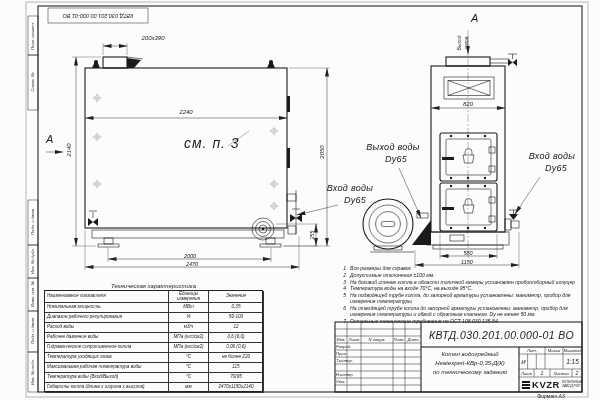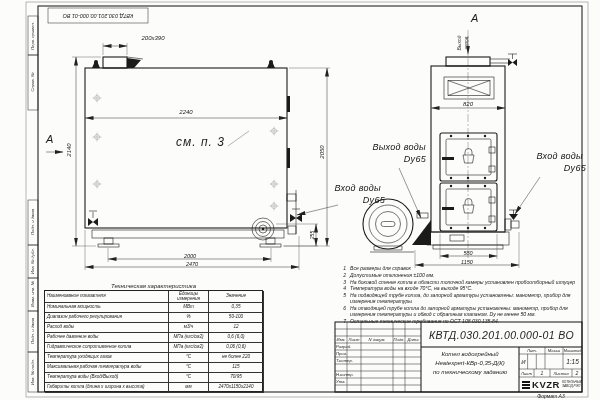--- a/index.html
+++ b/index.html
@@ -7,21 +7,21 @@
          font-family:"Liberation Sans","DejaVu Sans",sans-serif;font-style:italic;color:#1c1c1c;}
   #lineart{position:absolute;left:0;top:0;z-index:1;}
   .abs{position:absolute;z-index:2;}
   .ctr{text-align:center;}
   .vl{position:absolute;z-index:2;width:60px;height:10px;line-height:10px;text-align:center;
       transform:rotate(-90deg);font-size:4.2px;color:#333;}
   .vdim{position:absolute;z-index:2;width:40px;height:8px;line-height:8px;text-align:center;
       transform:rotate(-90deg);font-size:6px;color:#222;}
   .r180{transform:rotate(180deg);}
   .dimtx{font-size:6px;color:#222;}
-  .lbl{font-size:9px;color:#161616;letter-spacing:.3px;text-align:right;}
+  .lbl{font-size:9px;color:#161616;letter-spacing:.3px;}
   
   #ttable{position:absolute;left:44px;top:290px;width:219px;height:102px;z-index:2;
       display:grid;grid-template-columns:124px 40px 55px;grid-template-rows:12px repeat(9,10px);
       border:1px solid #222;box-sizing:border-box;}
   #ttable div{border-right:.5px solid #333;border-bottom:.5px solid #333;box-sizing:border-box;
       font-size:4.6px;line-height:1.05;display:flex;align-items:center;overflow:hidden;}
   #ttable div.nm{padding-left:2px;}
   #ttable div.cc{justify-content:center;text-align:center;}
   
   #notes{position:absolute;left:340px;top:265px;width:241px;z-index:2;font-size:5.1px;line-height:1.22;}
@@ -289,21 +289,21 @@
   <div class="vl" style="left:3px;top:217px;">Подп. и дата</div>
   <div class="vl" style="left:3px;top:256px;">Инв. № дубл.</div>
   <div class="vl" style="left:3px;top:289px;">Взам. инв. №</div>
   <div class="vl" style="left:3px;top:326px;">Подп. и дата</div>
   <div class="vl" style="left:3px;top:367px;">Инв. № подл.</div>
 
   <div class="abs ctr r180" style="left:48px;top:8px;width:100px;height:15px;line-height:15px;font-size:5.5px;">КВТД.030.201.00.000-01 ВО</div>
 
   <div class="abs ctr dimtx" style="left:131px;top:35px;width:44px;">200х390</div>
   <div class="abs ctr dimtx" style="left:166px;top:109px;width:40px;">2240</div>
-  <div class="abs" style="left:176px;top:135px;font-size:12px;letter-spacing:1px;">см. п. 3</div>
+  <div class="abs" style="left:184px;top:135px;font-size:14px;letter-spacing:1px;">см. п. 3</div>
   <div class="abs" style="left:46px;top:133px;font-size:11px;">А</div>
   <div class="vdim" style="left:49px;top:146px;">2140</div>
   <div class="abs ctr" style="left:170px;top:252.5px;width:40px;font-size:5.5px;">2000</div>
   <div class="abs ctr" style="left:172px;top:260.5px;width:40px;font-size:5.5px;">2470</div>
   <div class="vdim" style="left:292px;top:231px;font-size:5px;">255</div>
   <div class="vdim" style="left:302px;top:148px;">2050</div>
   <div class="abs ctr lbl" style="left:319px;top:183px;width:62px;">Вход воды</div>
   <div class="abs ctr lbl" style="left:325px;top:195px;width:60px;">Dy65</div>
 
   <div class="abs" style="left:471px;top:12px;font-size:11px;">А</div>

